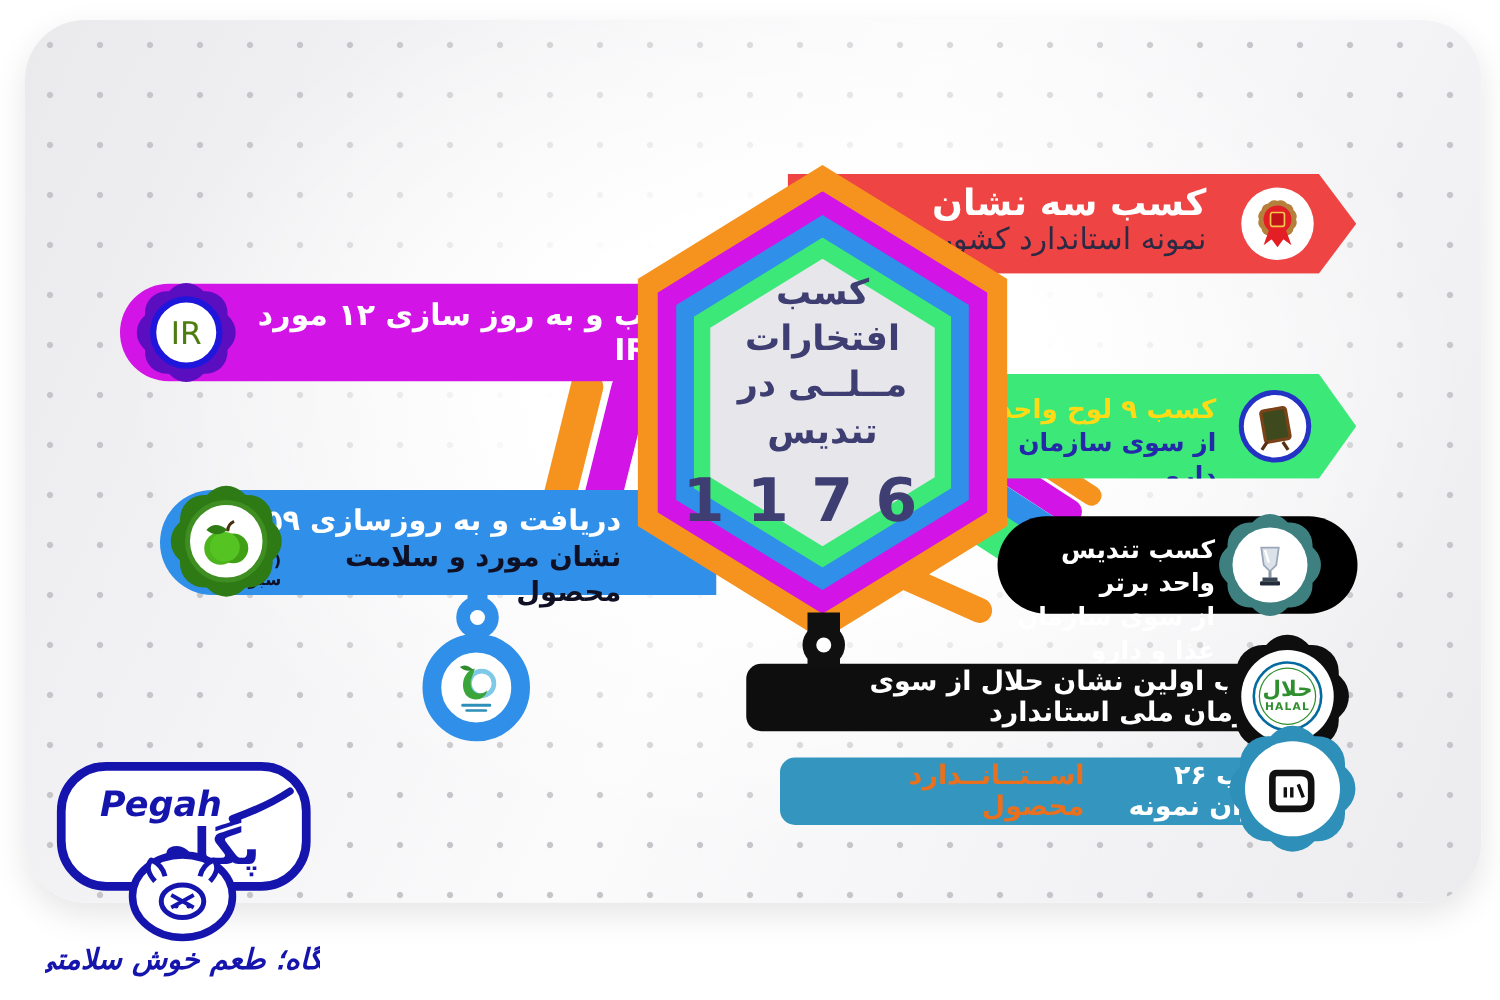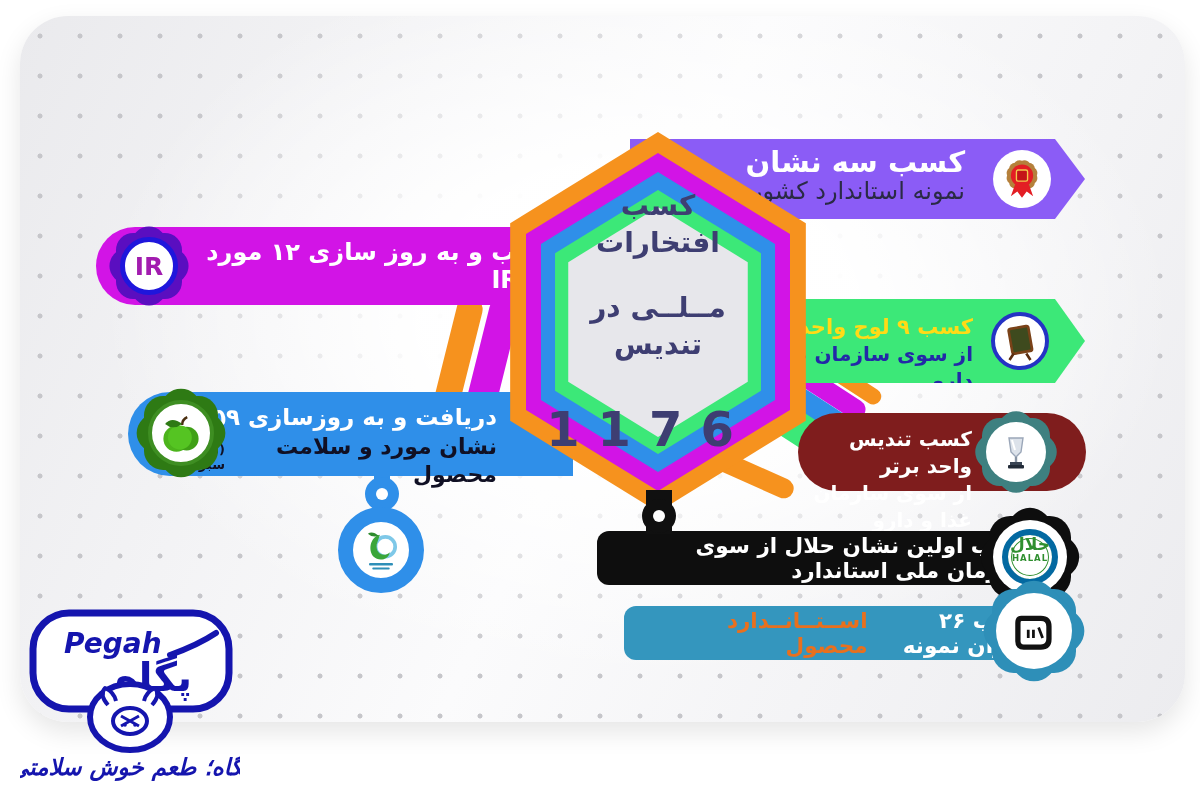--- a/index.html
+++ b/index.html
@@ -39,42 +39,42 @@
   .knob{position:absolute;border-radius:50%;}
   .knob::after{content:"";position:absolute;background:#fff;border-radius:50%;width:38%;height:38%;left:31%;top:31%;}
   .stripe{position:absolute;border-radius:12px;z-index:2;}
 
   
   .orange-title{font-size:29px;line-height:33px;font-weight:bold;color:#fff;}
   .orange-sub{font-size:24px;line-height:24px;font-weight:normal;color:#2A2A45;}
   
   .magenta-text{position:absolute;inset:0;display:flex;align-items:center;justify-content:center;
     padding:0 16px 0 104px;color:#fff;font-weight:bold;font-size:24px;direction:rtl;}
-  .ir-label{font-size:25px;font-weight:bold;color:#a21caf;text-align:center;}
+  .ir-label{font-size:25px;font-weight:normal;color:#4d7c0f;text-align:center;}
   
   .green-l1{font-size:21px;line-height:28px;font-weight:bold;color:#FFDB16;}
   .green-l2{font-size:20px;line-height:26px;font-weight:bold;color:#2329A8;}
   
   .blue-l1{font-size:23px;line-height:31px;font-weight:bold;color:#fff;}
   .blue-l2{display:flex;direction:rtl;align-items:baseline;gap:4px;justify-content:flex-start;}
   .blue-l2 .main{font-size:22px;line-height:28px;font-weight:bold;color:#101024;}
   .blue-l2 .note{font-size:13px;font-weight:bold;color:#101024;}
   
   .purple-l{font-size:20px;line-height:27px;font-weight:bold;color:#fff;}
   
   .black-text{position:absolute;inset:0;display:flex;align-items:center;justify-content:flex-start;
     padding:0 16px 0 86px;direction:rtl;color:#fff;font-weight:bold;font-size:21.5px;}
   
   .teal-text{position:absolute;inset:0;display:flex;align-items:center;justify-content:flex-start;gap:8px;
     padding:0 16px 0 86px;direction:rtl;font-weight:bold;font-size:21.5px;}
   .teal-white{color:#fff;}
   .teal-accent{color:#E8701E;}
   
-  .halal-ring{width:56px;height:56px;border-radius:50%;border:6px solid #0369a1;box-shadow:inset 0 0 0 3px #fff,inset 0 0 0 4px #2F8F2F;
-    display:flex;flex-direction:column;align-items:center;}
+  .halal-ring{width:56px;height:56px;border-radius:50%;border:2px solid #0369a1;box-shadow:inset 0 0 0 3px #fff,inset 0 0 0 4px #2F8F2F;
+    display:flex;flex-direction:column;align-items:center;justify-content:center;}
   .halal-ar{font-size:17px;line-height:18px;font-weight:bold;color:#2F8F2F;}
   .halal-en{font-size:8.5px;letter-spacing:1px;font-weight:bold;color:#2F8F2F;}
   .ring{position:absolute;border-radius:50%;background:#fff;border:15px solid #2F8FE9;
     display:flex;align-items:center;justify-content:center;z-index:2;}
 </style>
 </head>
 <body>
 
 <div class="stage">
   <div class="top-dots"></div>
@@ -82,21 +82,21 @@
 
   <div class="stripe" style="left:446px;top:296px;width:26px;height:112px;background:#F6921E;transform:rotate(14deg);"></div>
   <div class="stripe" style="left:478px;top:298px;width:30px;height:114px;background:#D214E6;transform:rotate(14deg);"></div>
 
   <div class="stripe" style="left:742px;top:352px;width:150px;height:16px;background:#F6921E;transform:rotate(33deg);"></div>
   <div class="stripe" style="left:726px;top:364px;width:150px;height:20px;background:#D214E6;transform:rotate(33deg);"></div>
   <div class="stripe" style="left:710px;top:378px;width:150px;height:24px;background:#2F8FE9;transform:rotate(33deg);"></div>
   <div class="stripe" style="left:690px;top:392px;width:155px;height:32px;background:#3CE878;transform:rotate(33deg);"></div>
   <div class="stripe" style="left:678px;top:458px;width:120px;height:20px;background:#F6921E;transform:rotate(24deg);"></div>
 
-  <div class="banner arrow-right" style="left:630px;top:139px;width:455px;height:80px;background:#8b5cf6;">
+  <div class="banner arrow-right" style="left:630px;top:139px;width:455px;height:80px;background:#ef4444;">
     <div class="btext" style="right:120px;top:7px;">
       <div class="orange-title">کسب سه نشان</div>
       <div class="orange-sub">نمونه استاندارد کشوری</div>
     </div>
     <div class="icon-circle" style="right:34px;top:11px;width:58px;height:58px;">
       <svg width="48" height="48" viewBox="0 0 56 56">
         <g>
           <rect x="13" y="9" width="30" height="30" rx="7" fill="#B5803B"></rect>
           <rect x="13" y="9" width="30" height="30" rx="7" fill="#B5803B" transform="rotate(30 28 24)"></rect>
           <rect x="13" y="9" width="30" height="30" rx="7" fill="#B5803B" transform="rotate(60 28 24)"></rect>
@@ -144,21 +144,21 @@
       <svg width="50" height="50" viewBox="0 0 44 44">
         <circle cx="18" cy="27" r="11.5" fill="#4CB41C"></circle>
         <circle cx="27" cy="27" r="10.5" fill="#3FA016"></circle>
         <circle cx="21" cy="26" r="10.5" fill="#55C422"></circle>
         <path d="M23 15 q0 -5 4.5 -7" stroke="#4A2E10" stroke-width="2.2" fill="none"></path>
         <path d="M23 14 q-9 -7 -15 0 q7 6 15 0 Z" fill="#2E7A14"></path>
       </svg>
     </div>
   </div>
 
-  <div class="banner" style="left:798px;top:413px;width:288px;height:78px;background:#7f1d1d;border-radius:39px;">
+  <div class="banner" style="left:798px;top:413px;width:288px;height:78px;background:#000000;border-radius:39px;">
     <div class="btext" style="right:114px;top:13px;">
       <div class="purple-l">کسب تندیس واحد برتر</div>
       <div class="purple-l">از سوی سازمان غذا و دارو</div>
     </div>
     <div class="star8" style="--sc:#3E8080;right:36px;top:5px;width:68px;height:68px;"></div>
     <div class="icon-circle" style="right:40px;top:9px;width:60px;height:60px;">
       <svg width="40" height="40" viewBox="0 0 40 40">
         <path d="M13 6 L27 6 L25 20 L20 25 L15 20 Z" fill="#DCE2EA" stroke="#9AA6B8" stroke-width="1.4"></path>
         <path d="M16 8 L19 18" stroke="#fff" stroke-width="2"></path>
         <path d="M20 25 L20 30" stroke="#8894A4" stroke-width="2.4"></path>
@@ -206,27 +206,27 @@
       <rect x="11" y="34" width="22" height="2.2" rx="1" fill="#2E8FB8"></rect>
       <rect x="14" y="38" width="16" height="1.8" rx="0.9" fill="#2E8FB8"></rect>
     </svg>
   </div>
 
   <div class="hex" style="left:490px;top:132px;width:336px;height:380px;background:#F6921E;"></div>
   <div class="hex" style="left:508px;top:153px;width:300px;height:338px;background:#D214E6;"></div>
   <div class="hex" style="left:525px;top:172px;width:266px;height:300px;background:#2F8FE9;"></div>
   <div class="hex" style="left:541px;top:190px;width:234px;height:264px;background:#3CE878;"></div>
   <div class="hex" style="left:556px;top:207px;width:204px;height:230px;background:#E7E7EB;"></div>
-  <div class="hex-text" style="left:556px;top:207px;width:204px;height:230px;gap:28px;">
+  <div class="hex-text" style="left:556px;top:207px;width:204px;height:230px;">
     <div class="hex-line">کسب افتخارات</div>
     <div class="hex-line">مــلــی در تندیس</div>
     <div class="hex-year">1176</div>
   </div>
 
-  <div style="position:absolute;left:20px;top:603px;width:220px;height:185px;z-index:2;">
+  <div style="position:absolute;left:36px;top:603px;width:220px;height:185px;z-index:2;">
     <svg width="220" height="185" viewBox="0 0 220 185">
       <rect x="13" y="10" width="196" height="96" rx="36" fill="#fff" stroke="#1515AE" stroke-width="7"></rect>
       <path d="M150 52 Q178 42 196 30" stroke="#1515AE" stroke-width="6" fill="none" stroke-linecap="round"></path>
       <text x="44" y="50" font-size="28" font-style="italic" font-weight="bold" fill="#1515AE" font-family="DejaVu Sans, sans-serif">Pegah</text>
       <text x="172" y="88" font-size="40" font-weight="bold" fill="#1515AE" text-anchor="end" font-family="DejaVu Sans, sans-serif">پگاه</text>
       <ellipse cx="110" cy="114" rx="40" ry="33" fill="#fff" stroke="#1515AE" stroke-width="6"></ellipse>
       <path d="M88 102 q-9 -10 -3 -17 q9 4 11 13" fill="#fff" stroke="#1515AE" stroke-width="4" stroke-linejoin="round"></path>
       <path d="M132 102 q9 -10 3 -17 q-9 4 -11 13" fill="#fff" stroke="#1515AE" stroke-width="4" stroke-linejoin="round"></path>
       <ellipse cx="110" cy="118" rx="17" ry="13" fill="#fff" stroke="#1515AE" stroke-width="4"></ellipse>
       <path d="M101 113 l18 10 M119 113 l-18 10" stroke="#1515AE" stroke-width="3"></path>

